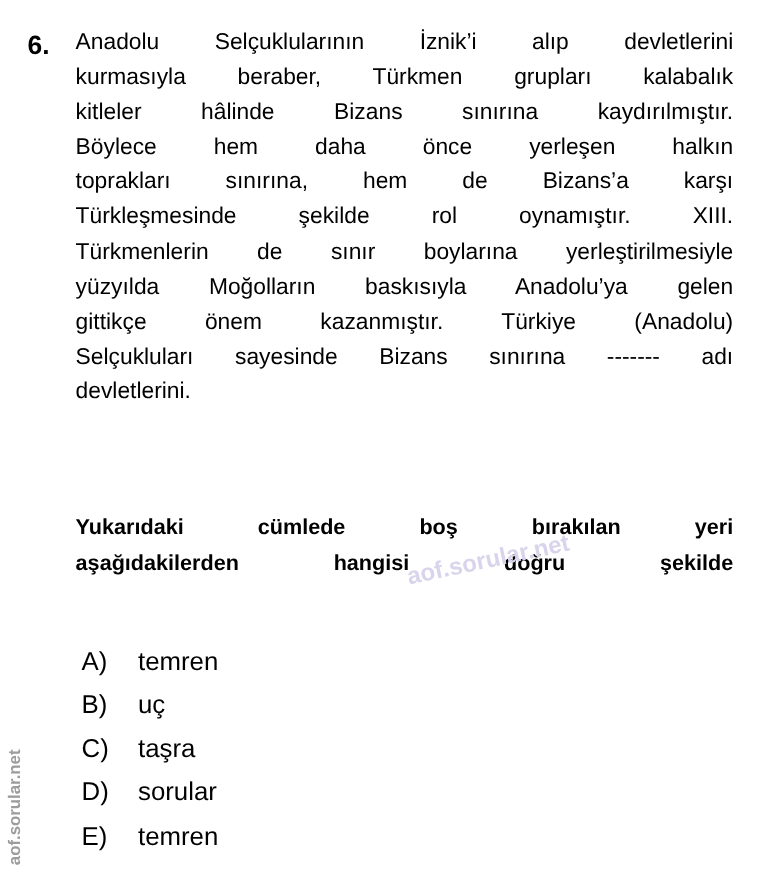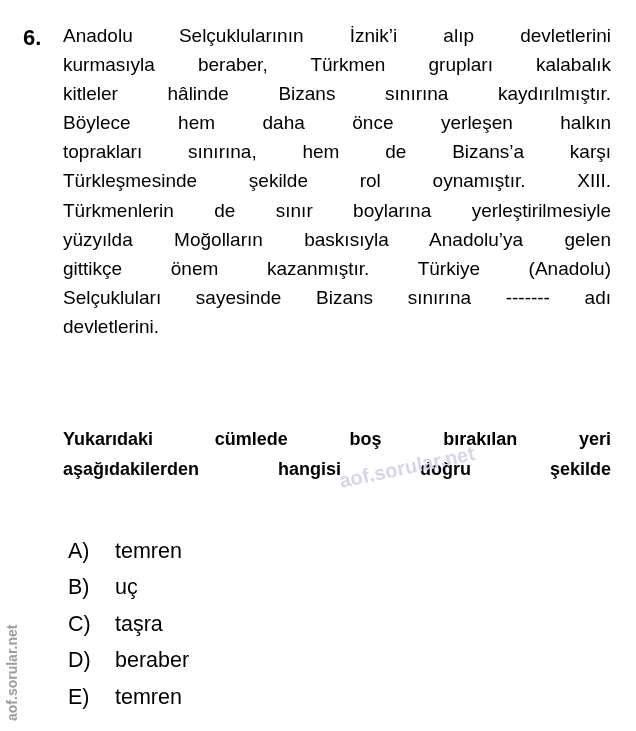--- a/index.html
+++ b/index.html
@@ -54,21 +54,21 @@
   <div class="option">
     <span class="letter">B)</span>
     <span>uç</span>
   </div>
   <div class="option">
     <span class="letter">C)</span>
     <span>taşra</span>
   </div>
   <div class="option">
     <span class="letter">D)</span>
-    <span>beraber</span>
+    <span>sorular</span>
   </div>
   <div class="option">
     <span class="letter">E)</span>
     <span>temren</span>
   </div>
 </div>
 
 <div class="wm1">aof.sorular.net</div>
 <div class="wm2">aof.sorular.net</div>
 

